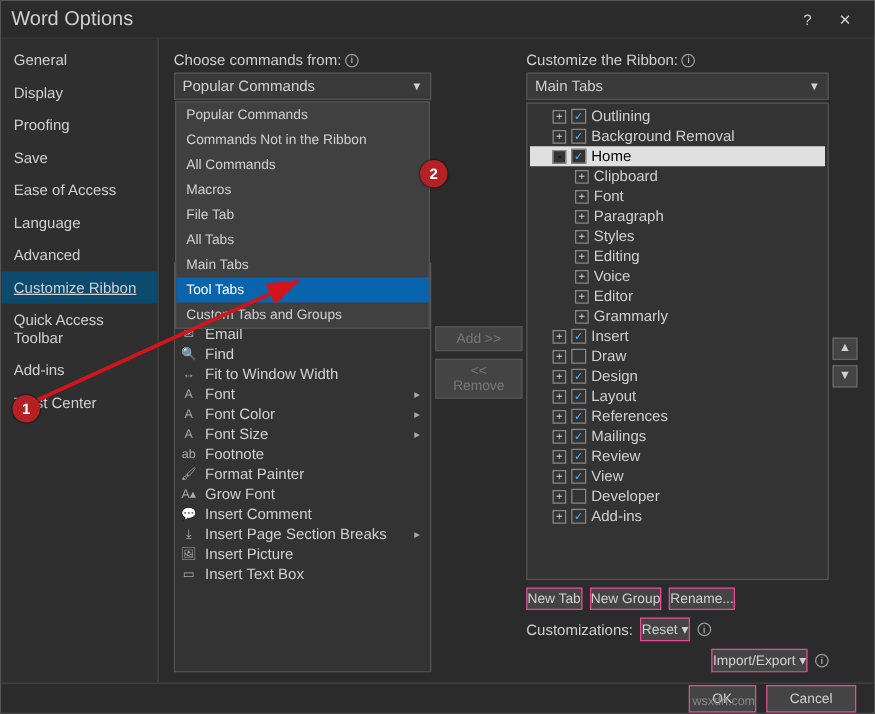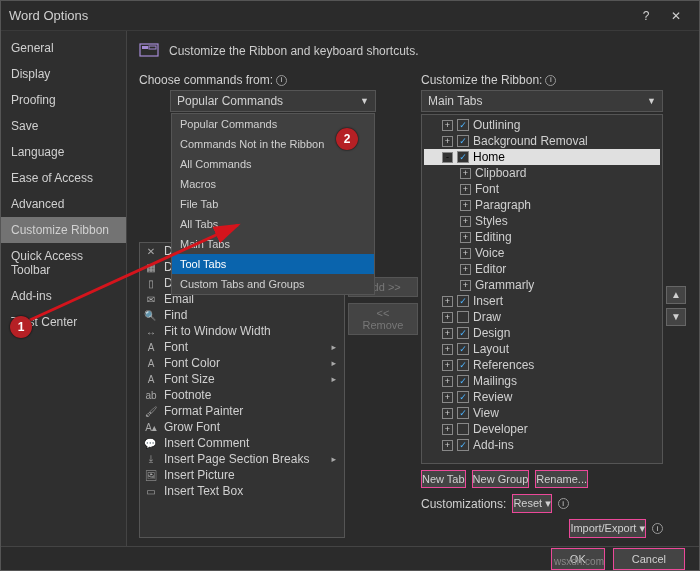--- a/index.html
+++ b/index.html
@@ -1,24 +1,24 @@
 <!DOCTYPE html>
 <html><head>
 <meta charset="utf-8">
 <style>
 * { box-sizing: border-box; margin: 0; padding: 0; font-family: "Segoe UI", sans-serif; font-size: 12px; color: #d0d0d0; }
 body { background: #404040; width: 700px; height: 571px; overflow: hidden; position: relative; }
 .dialog { width: 700px; height: 571px; background: #2b2b2b; border: 1px solid #555; display: flex; flex-direction: column; }
 .titlebar { height: 30px; background: #2b2b2b; display: flex; align-items: center; padding: 0 8px; border-bottom: 1px solid #3a3a3a; }
-.titlebar .title { flex: 1; font-size: 13px; }
+.titlebar .title { flex: 1; font-size: 16px; }
 .titlebar .tbtn { width: 30px; height: 30px; display: flex; align-items: center; justify-content: center; cursor: pointer; }
 .body { flex: 1; display: flex; overflow: hidden; }
 .sidebar { width: 126px; background: #2f2f2f; border-right: 1px solid #444; padding-top: 4px; }
 .sidebar .item { padding: 6px 10px; cursor: pointer; }
-.sidebar .item.selected { background: #737373; }
+.sidebar .item.selected { background: #0c4a6e; text-decoration: underline; }
 .main { flex: 1; padding: 10px 12px 8px 12px; display: flex; flex-direction: column; overflow: hidden; position: relative; }
 .header-row { display: flex; align-items: center; gap: 10px; margin-bottom: 12px; }
 .header-icon { width: 20px; height: 20px; }
 .header-text { font-size: 12px; color: #ccc; }
 .cols { display: flex; flex: 1; gap: 2px; overflow: hidden; }
 .col-left { width: 206px; display: flex; flex-direction: column; }
 .col-mid { width: 72px; display: flex; flex-direction: column; align-items: center; justify-content: center; gap: 6px; }
 .col-right { flex: 1; display: flex; flex-direction: column; }
 .col-arrows { width: 22px; display: flex; flex-direction: column; align-items: center; justify-content: center; gap: 4px; }
 .label { font-size: 11px; margin-bottom: 3px; display: flex; align-items: center; gap: 3px; }
@@ -67,48 +67,40 @@
     <div class="tbtn">✕</div>
   </div>
 
   <div class="body">
 
     <div class="sidebar" id="sidebar">
         <div class="item">General</div>
         <div class="item">Display</div>
         <div class="item">Proofing</div>
         <div class="item">Save</div>
+        <div class="item">Ease of Access</div>
         <div class="item">Language</div>
-        <div class="item">Ease of Access</div>
         <div class="item">Advanced</div>
         <div class="item selected">Customize Ribbon</div>
         <div class="item">Quick Access Toolbar</div>
         <div class="item">Add-ins</div>
         <div class="item">Trust Center</div>
       </div>
 
     <div class="main">
 
-      <div class="header-row">
-        <svg class="header-icon" viewBox="0 0 20 20">
-            <rect x="1" y="3" width="18" height="12" fill="none" stroke="#a58bd6" stroke-width="1.2"></rect>
-            <rect x="3" y="5" width="6" height="3" fill="#a58bd6"></rect>
-            <rect x="10" y="5" width="7" height="3" fill="none" stroke="#a58bd6"></rect>
-          </svg>
-        <span class="header-text">Customize the Ribbon and keyboard shortcuts.</span>
-      </div>
 
       <div class="cols">
 
         <div class="col-left">
           <div class="label">
             <span>Choose commands from:</span>
             <span class="info-icon">i</span>
           </div>
-          <div class="combo wide" style="position:relative;margin-left:31px;">
+          <div class="combo wide" style="position:relative;">
             <span>Popular Commands</span>
             <span class="caret">▼</span>
             <div class="dropdown-list" id="dd-list">
                 <div class="dd-item">Popular Commands</div>
                 <div class="dd-item">Commands Not in the Ribbon</div>
                 <div class="dd-item">All Commands</div>
                 <div class="dd-item">Macros</div>
                 <div class="dd-item">File Tab</div>
                 <div class="dd-item">All Tabs</div>
                 <div class="dd-item">Main Tabs</div>

